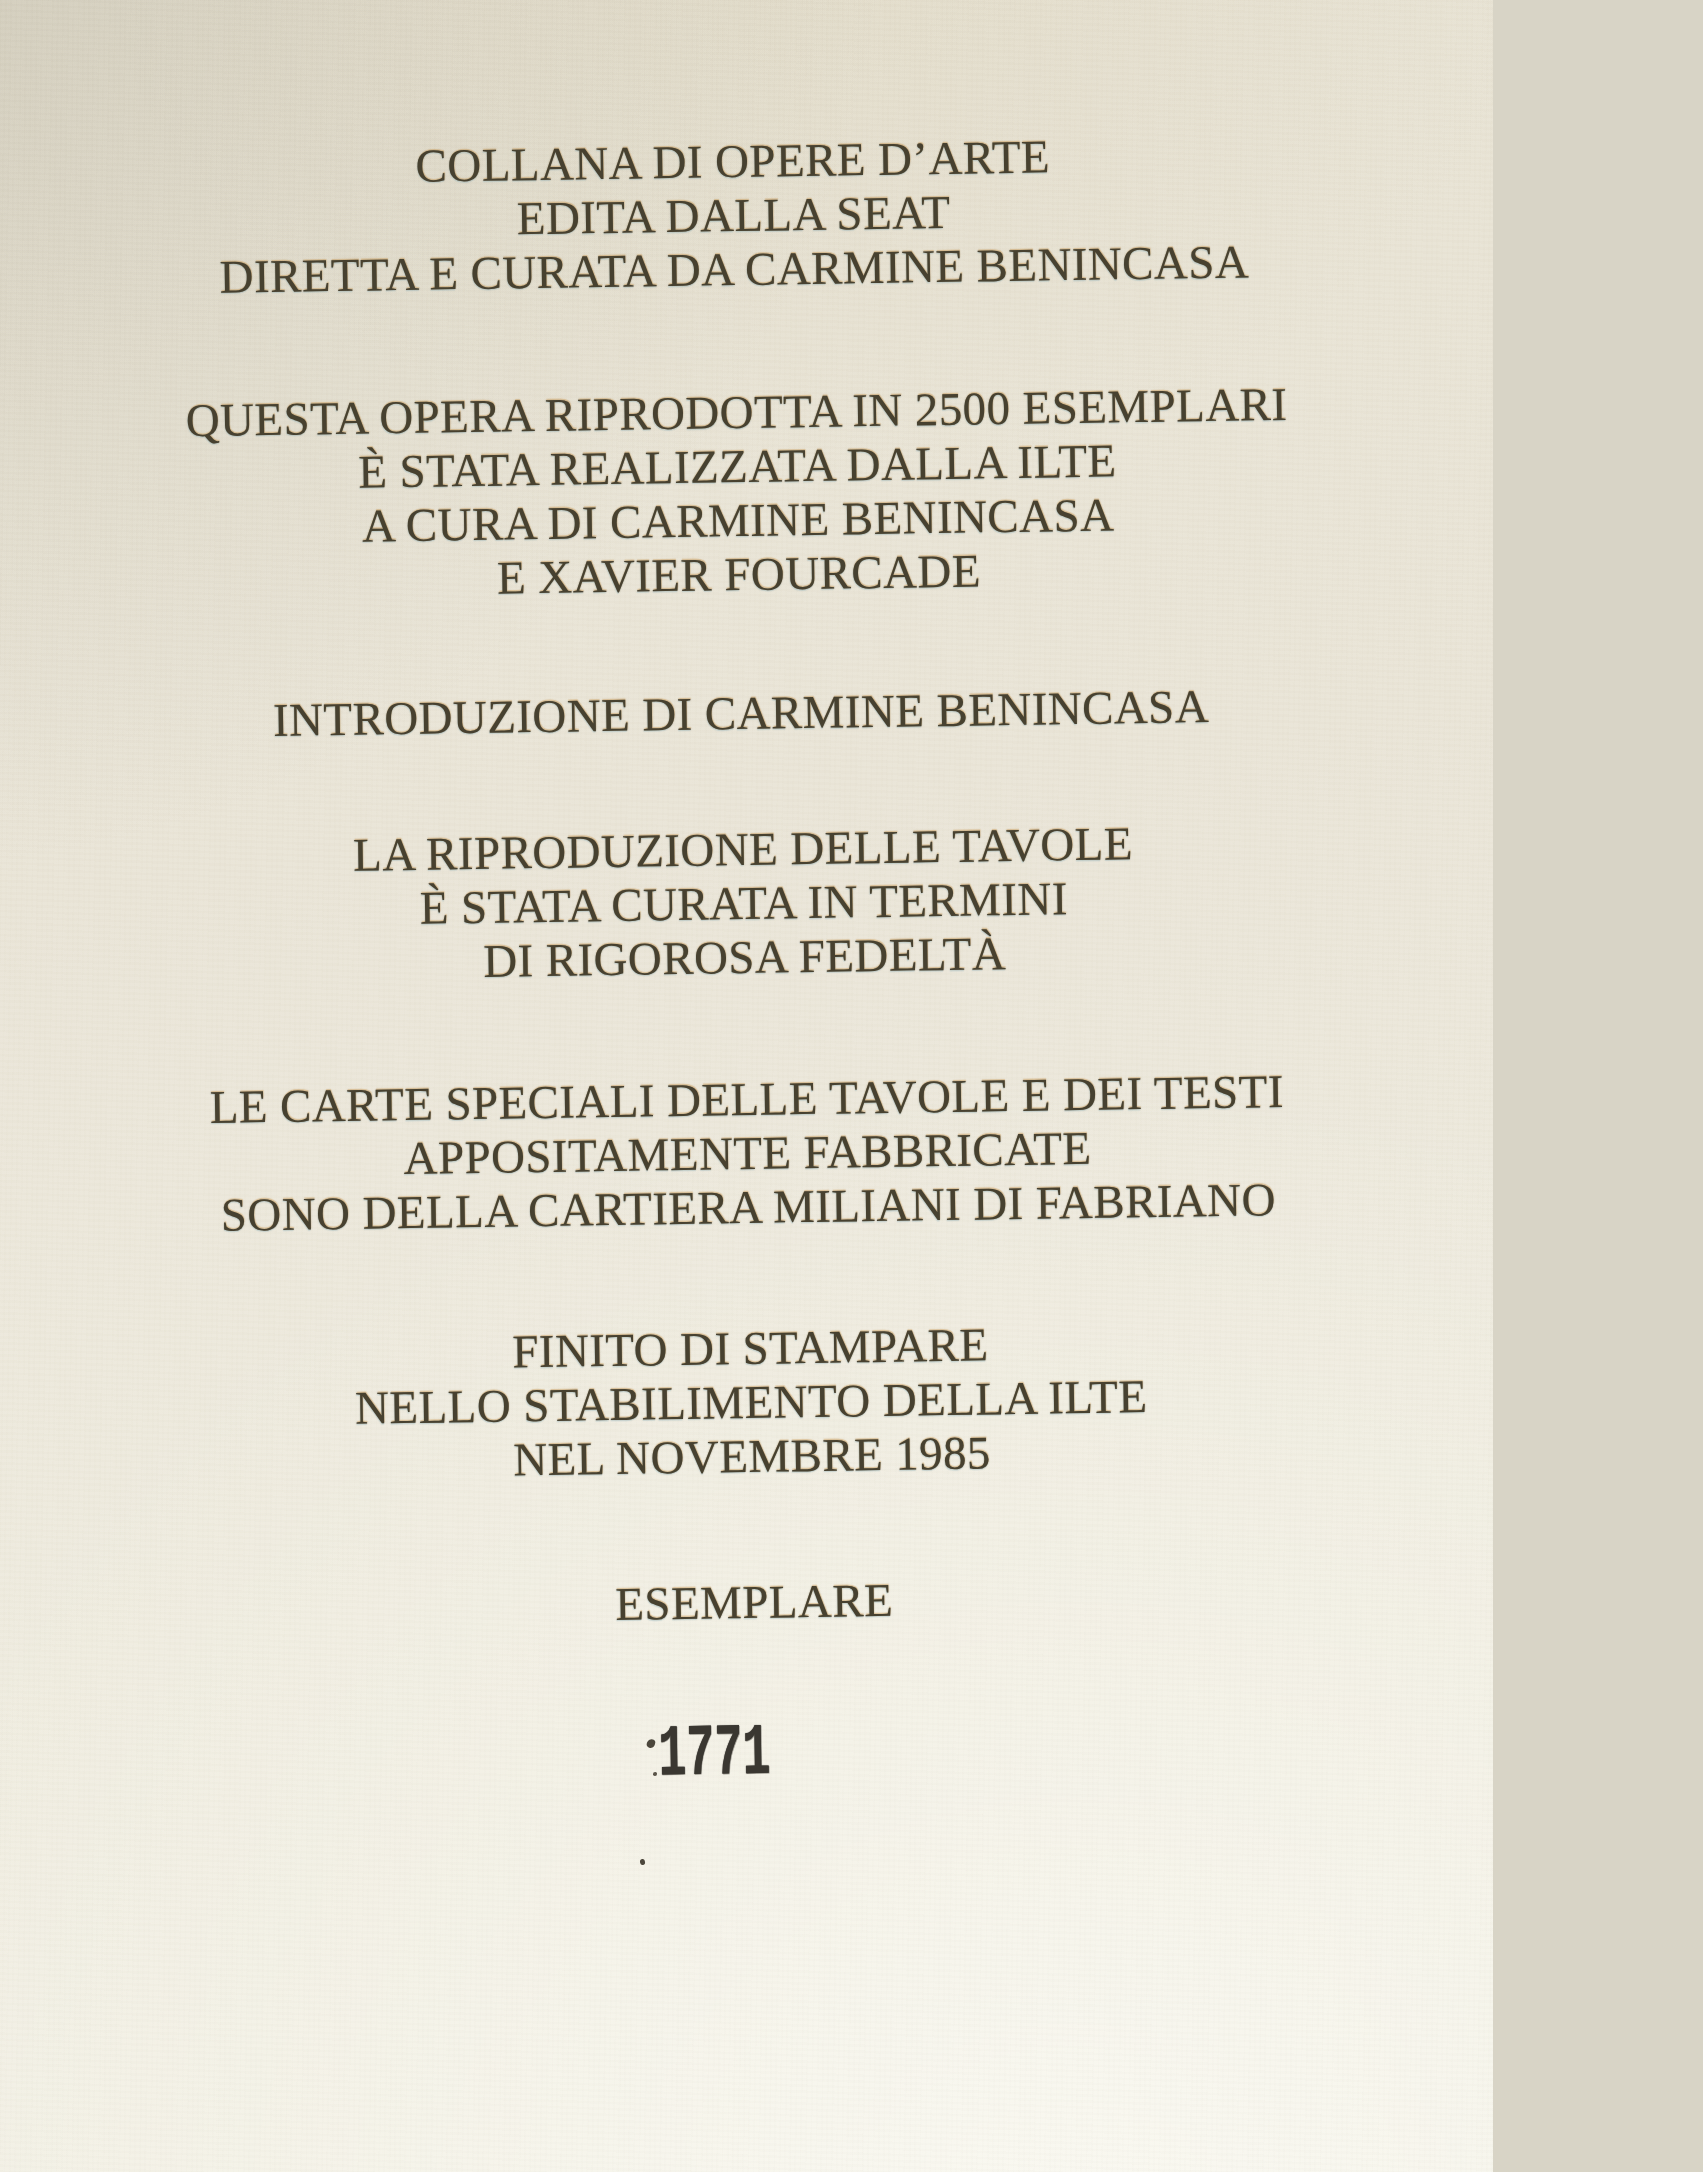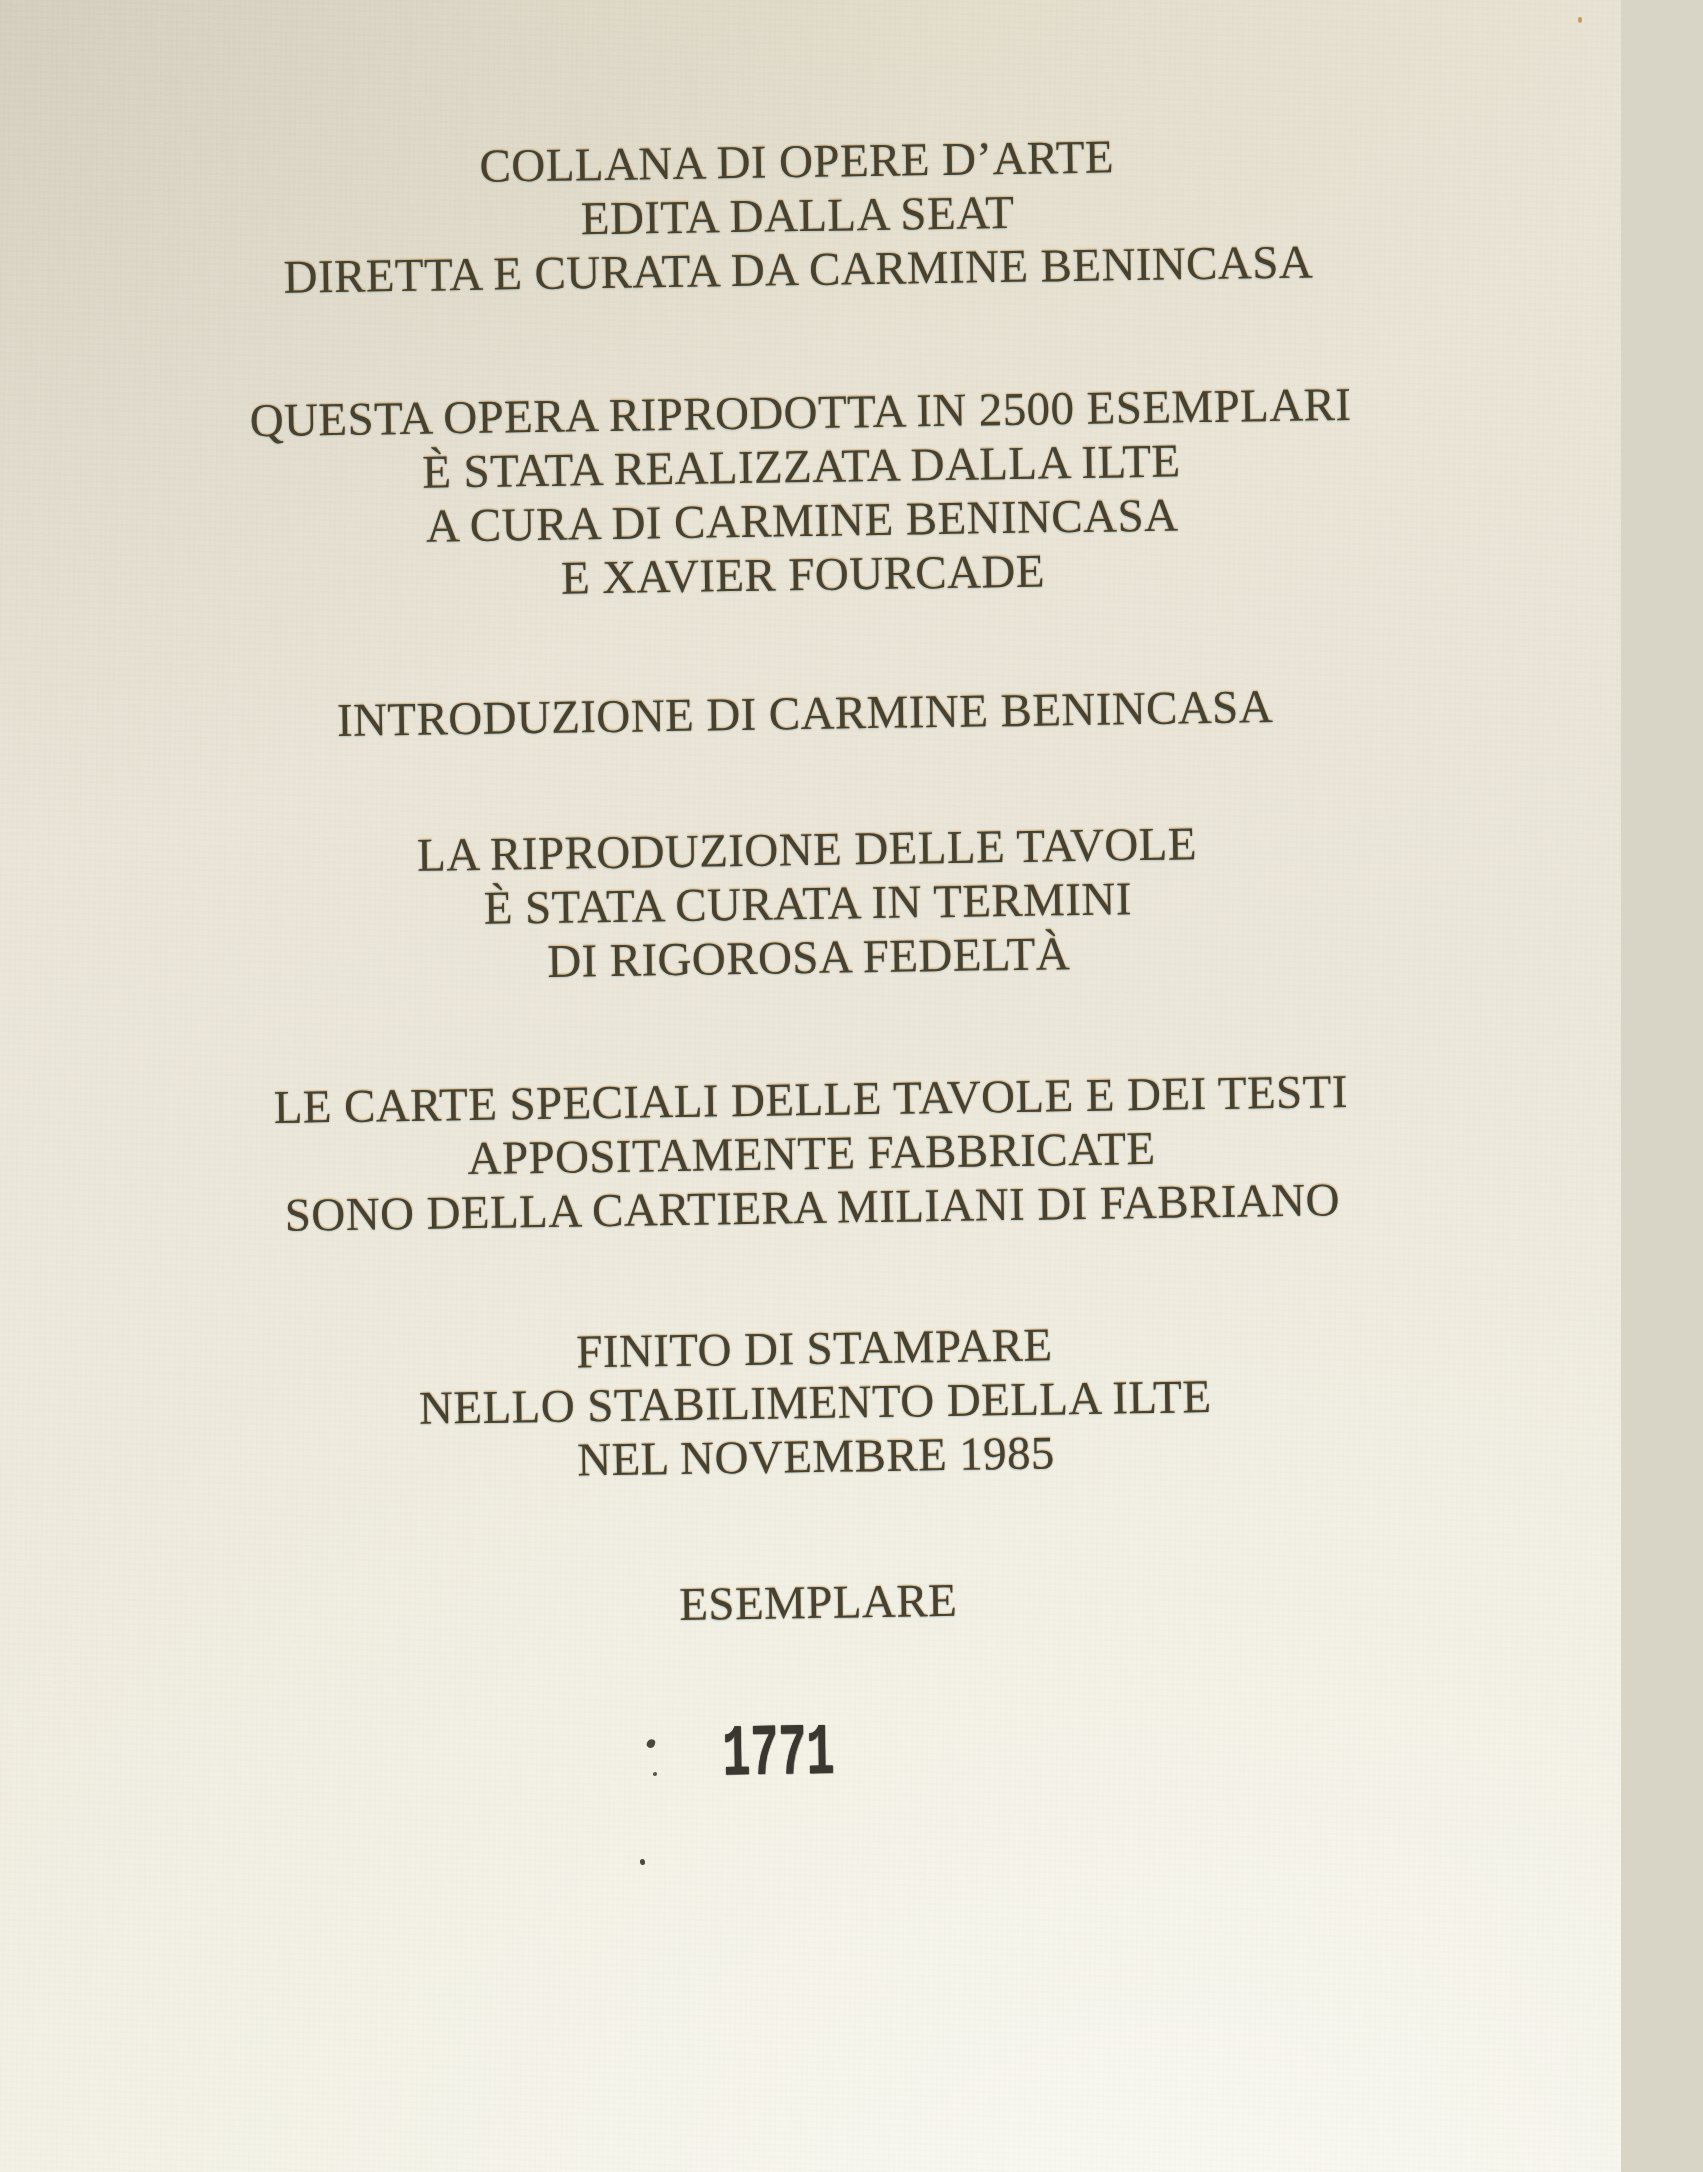--- a/index.html
+++ b/index.html
@@ -1,18 +1,18 @@
 <!DOCTYPE html>
 <html style="font-size:14px"><head>
 <meta charset="utf-8">
 <style>
   html,body{margin:0;padding:0;background:#d8d4c6;}
   .photo{
     position:relative;
-    width:1621px;height:2173px;
+    width:1493px;height:2173px;
     overflow:hidden;
     background-color:#ece7d9;
     background-image:
       repeating-linear-gradient(2deg, rgba(120,110,88,0.015) 0 2.6px, rgba(255,255,255,0.02) 2.6px 6px),
       repeating-linear-gradient(91deg, rgba(120,110,88,0.012) 0 1.7px, rgba(255,255,255,0.015) 1.7px 5.2px),
       radial-gradient(130% 85% at 72% 106%, rgba(255,255,251,0.55) 0%, rgba(255,255,249,0.20) 42%, rgba(255,255,249,0) 68%),
       radial-gradient(110% 75% at -8% -6%, rgba(92,85,66,0.18) 0%, rgba(92,85,66,0.06) 38%, rgba(92,85,66,0) 62%),
       radial-gradient(90% 50% at 55% -5%, rgba(170,150,110,0.10) 0%, rgba(170,150,110,0) 55%),
       linear-gradient(172deg, #e8e3d3 0%, #eae5d7 38%, #efecdf 70%, #f3f1e6 100%);
     font-family:"Liberation Serif","DejaVu Serif",serif;

